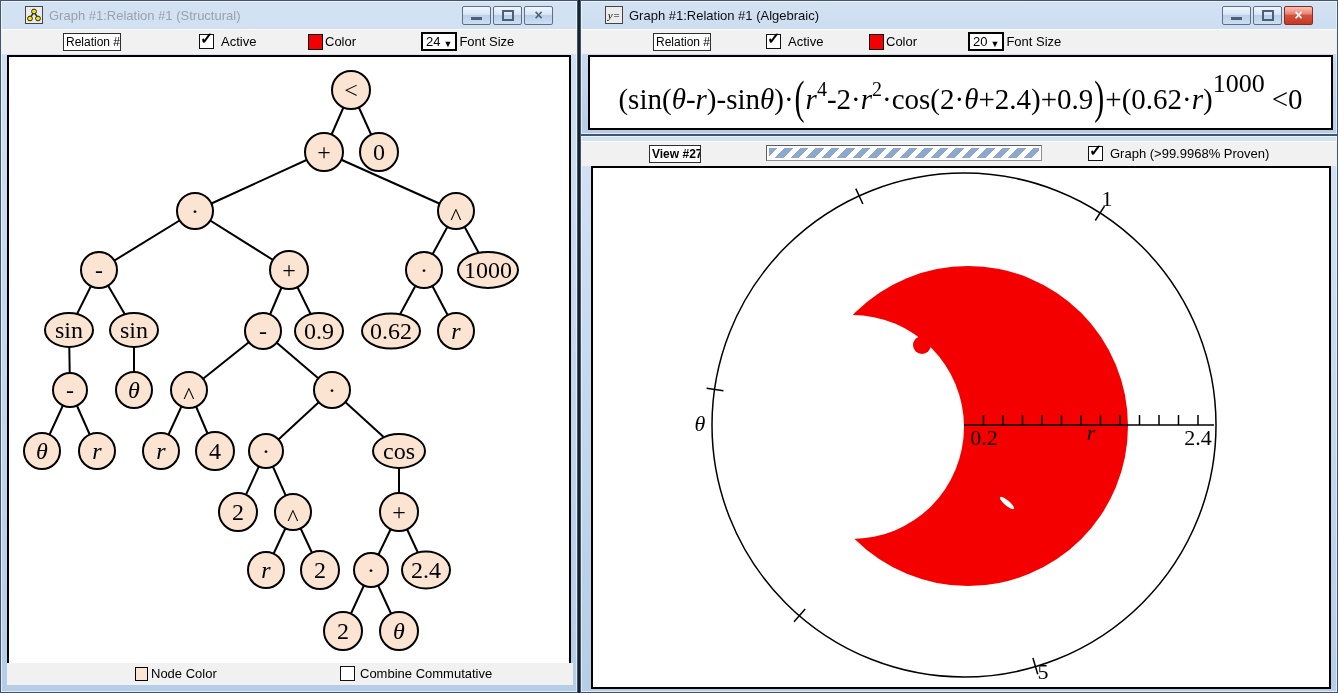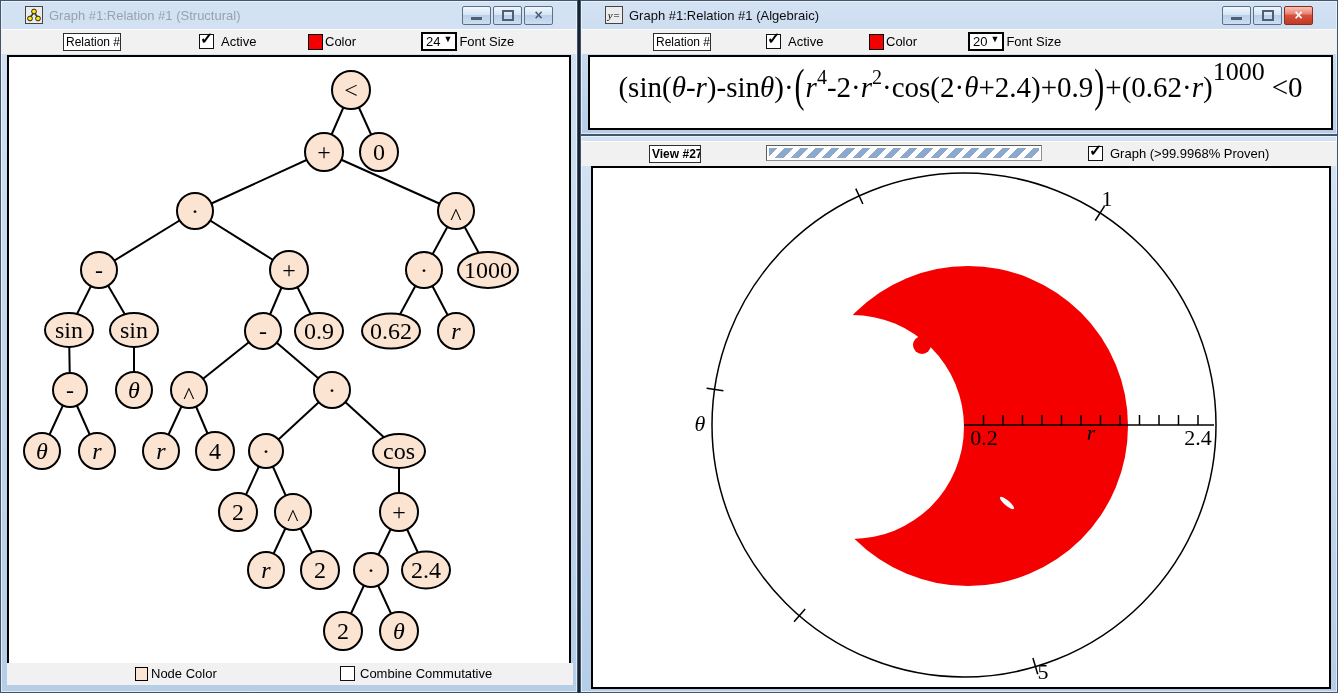--- a/index.html
+++ b/index.html
@@ -32,33 +32,33 @@
 
   .toolbar { position:relative; height:24px; background:#f1f1f1; font-size:13px;
     border-top:1px solid #fcfcfc; }
   .tb-item { position:absolute; top:2px; height:19px; display:flex; align-items:center; white-space:nowrap; }
   .field { background:#fff; border:1px solid #2e2e2e; height:18px; box-sizing:border-box;
     font-size:12px; padding:1px 2px 0; overflow:hidden; white-space:nowrap; }
   .checkbox { width:13px; height:13px; background:#fff; border:1px solid #111;
     position:relative; margin-right:5px; flex:none; box-sizing:content-box; }
   .checkbox .check { position:absolute; left:0; top:-6px; font-size:16px; font-weight:bold; color:#000; }
   .swatch { width:15px; height:16px; border:1px solid #000; flex:none; box-sizing:border-box; }
-  .dropdown { display:flex; align-items:flex-start; background:#fff; border:2px solid #000;
+  .dropdown { display:flex; align-items:flex-end; background:#fff; border:2px solid #000;
     height:19px; box-sizing:border-box; padding:0 3px; font-size:13px; }
   .dd-arrow { font-size:9px; margin-left:3px; }
   .lbl { margin-left:2px; }
 
   .canvas { position:absolute; background:#fff; border:2px solid #000; box-sizing:border-box; }
   #structural-canvas { left:6px; top:54px; width:564px; height:610px; }
   .footer-bar { position:absolute; left:6px; bottom:7px; width:566px; height:22px;
     background:#f1f1f1; font-size:13px; }
   .fb-item { position:absolute; top:3px; display:flex; align-items:center; white-space:nowrap;margin-left:25px; }
 
   #formula-area { left:7px; top:54px; width:745px; height:75px; display:flex;
-    justify-content:center; overflow:hidden; }
+    align-items:center; justify-content:center; overflow:hidden; }
   .formula { font-family:"Liberation Serif", serif; font-size:29px; white-space:nowrap; }
   .tok-n {}
   .tok-i { font-style:italic; }
   .tok-sup { font-size:20px; vertical-align:13px; }
   .tok-bp { display:inline-block; transform:scaleY(1.55); transform-origin:center 58%;
     font-size:30px; padding:0 1px; }
   .tok-supbig { font-size:26px; vertical-align:17px; }
   .tok-end { margin-left:7px; }
 
   #plot-area { left:10px; top:30px; width:740px; height:523px; }

